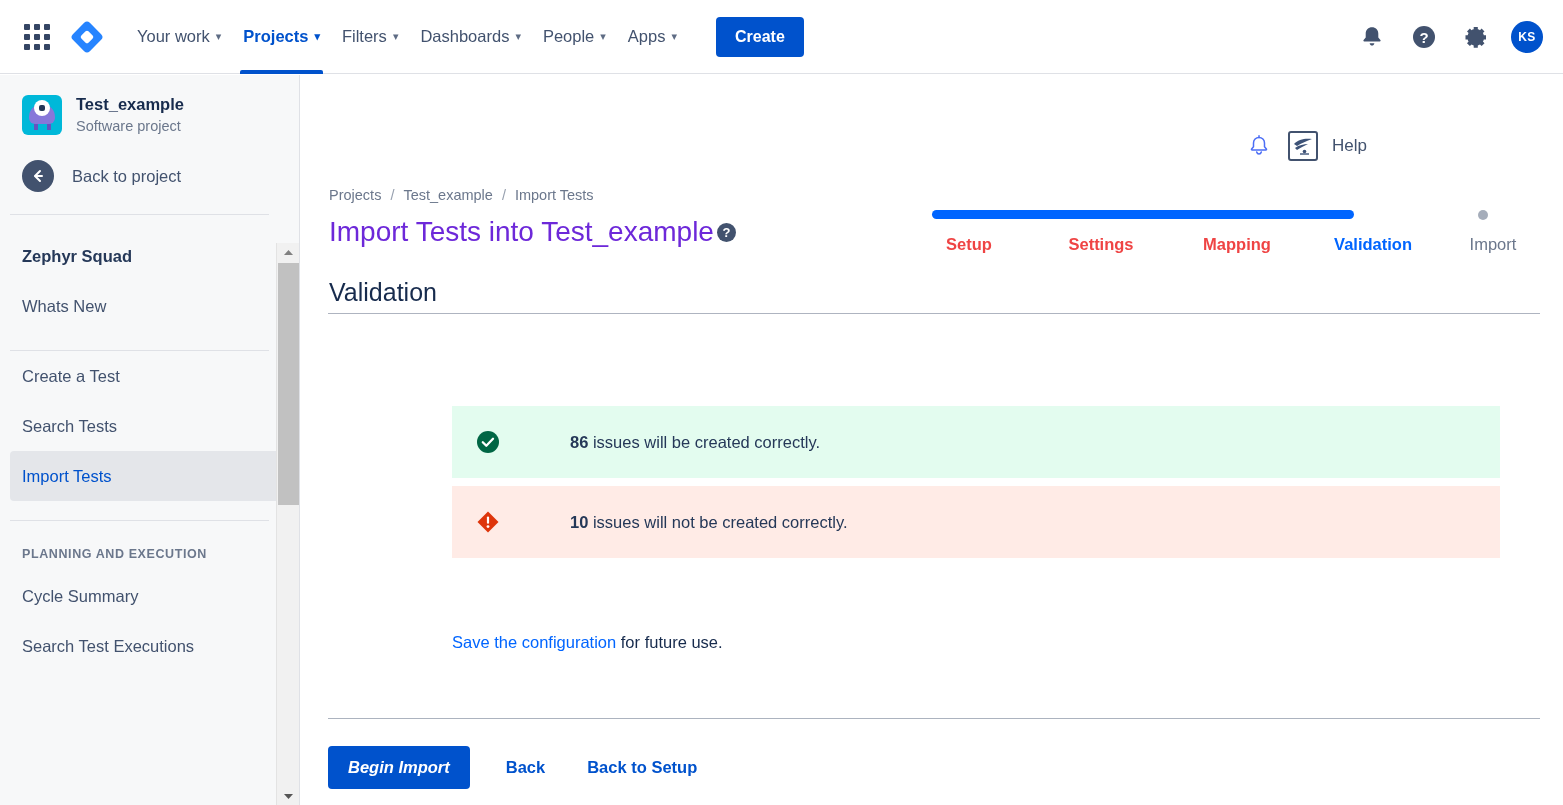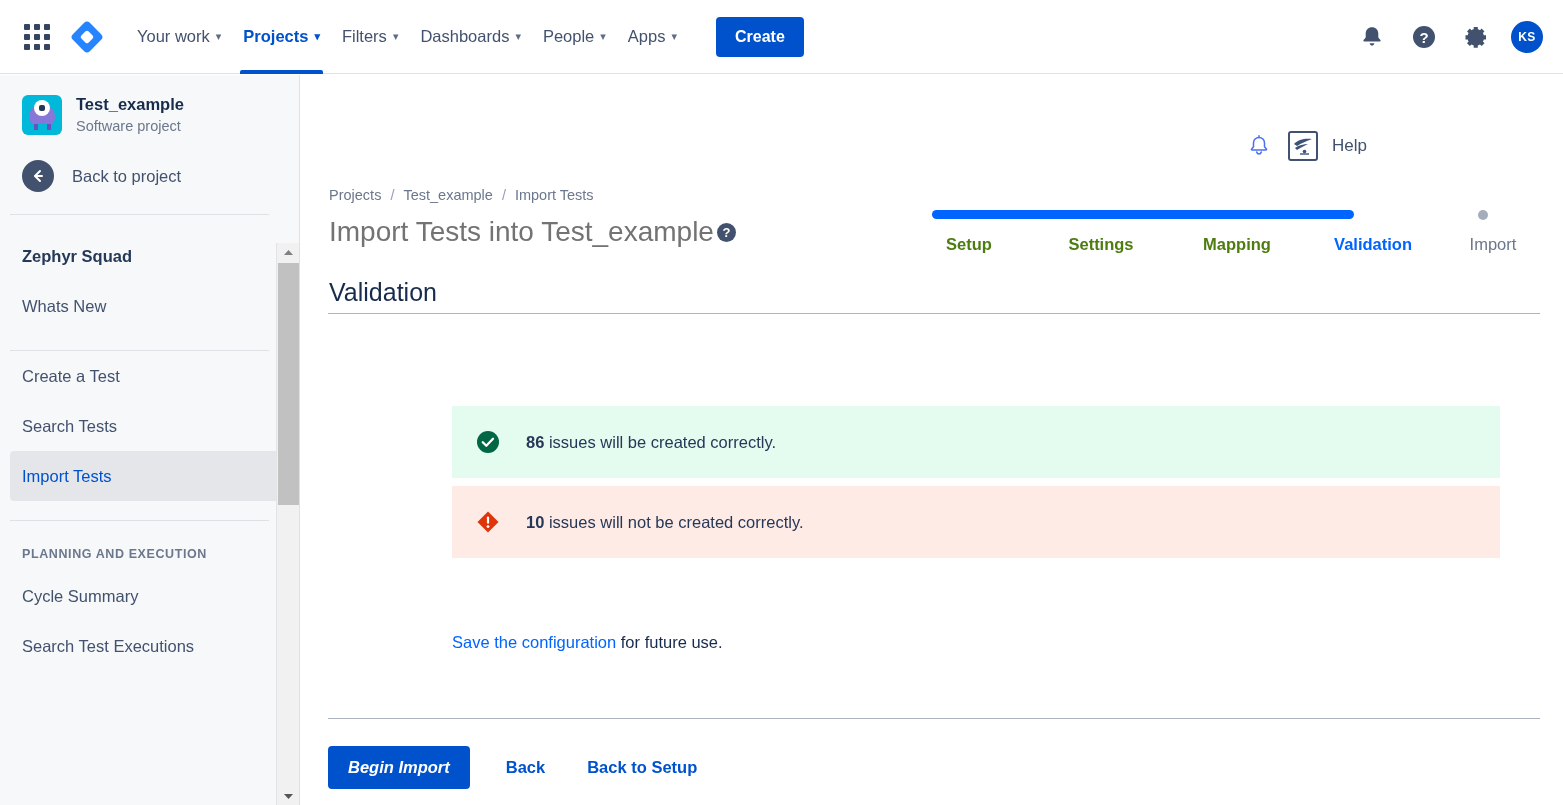--- a/index.html
+++ b/index.html
@@ -153,41 +153,41 @@
     border-radius: 3px; display: flex; align-items: center; justify-content: center; cursor: pointer;
   }
   .help-lbl { margin-left: 14px; font-size: 17px; color: #42526e; cursor: pointer; }
 
   .crumbs { position: absolute; left: 28px; top: 112px; font-size: 14.5px; color: #6b778c; display: flex; gap: 9px; }
   .crumbs a { color: #6b778c; text-decoration: none; cursor: pointer; }
   .crumbs .sl { color: #97a0af; }
 
   .page-title {
     position: absolute; left: 28px; top: 141px;
-    font-size: 28px; color: #737373; font-weight: normal;
+    font-size: 28px; color: #6d28d9; font-weight: normal;
     display: flex; align-items: center; white-space: nowrap;
   }
   .qmark { margin-left: 2px; width: 21px; height: 21px; display: inline-flex; cursor: pointer; }
 
   .section-title { position: absolute; left: 28px; top: 203px; font-size: 25px; color: #172b4d; font-weight: normal; }
   .hr-under-title { position: absolute; left: 27px; top: 238px; width: 1212px; height: 1px; background: #6b778c; opacity: .55; }
 
   
   .stepper { position: absolute; left: 604px; top: 126px; width: 640px; height: 60px; }
   .step-track { position: absolute; left: 27px; top: 9px; width: 422px; height: 9px; background: #0065ff; border-radius: 5px; }
   .step-dot { position: absolute; left: 573px; top: 9px; width: 10px; height: 10px; border-radius: 50%; background: #a5adba; }
   .step-labels { position: absolute; left: 0; top: 34px; width: 640px; display: flex; }
-  .step-lbl { font-size: 16.5px; font-weight: bold; color: #4d7c0f; text-align: center; }
+  .step-lbl { font-size: 16.5px; font-weight: bold; color: #ef4444; text-align: center; }
   .step-lbl.current { color: #0065ff; }
   .step-lbl.todo { color: #6b778c; font-weight: normal; }
 
   
   .banner {
     position: absolute; left: 151px; width: 1048px; height: 72px;
-    display: flex; align-items: center; padding-left: 24px;
+    display: flex; align-items: center; padding-left: 24px; gap: 44px;
   }
   .banner.ok { top: 331px; background: #e3fcef; }
   .banner.err { top: 411px; background: #ffebe6; }
   .banner-ico { width: 24px; height: 24px; flex: 0 0 24px; margin-right: 26px; }
   .banner-txt { font-size: 16.5px; color: #253858; }
   .banner-txt b { font-weight: bold; }
 
   .save-line { position: absolute; left: 151px; top: 558px; font-size: 16.5px; color: #172b4d; }
   .save-line a { color: #0065ff; text-decoration: none; cursor: pointer; }
 

